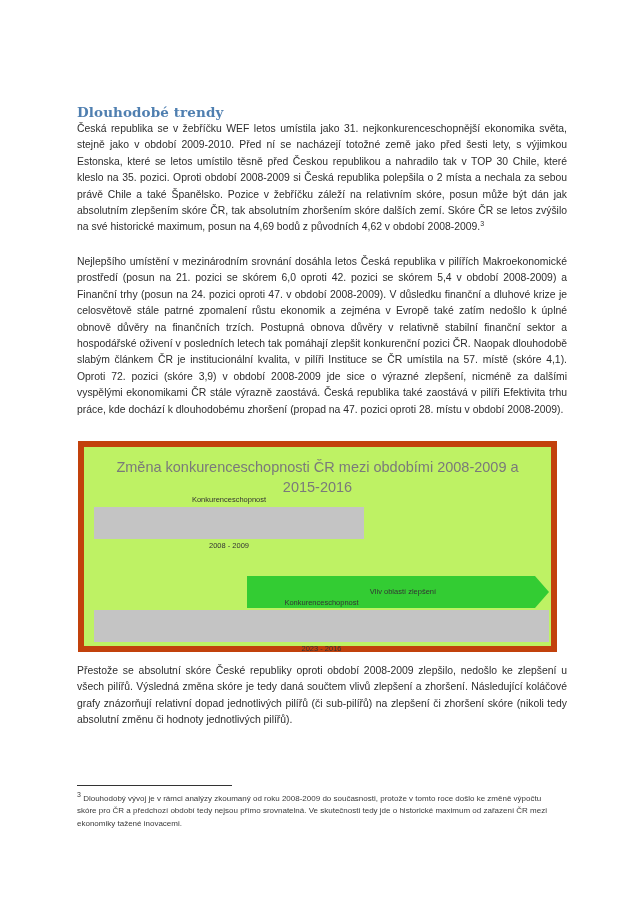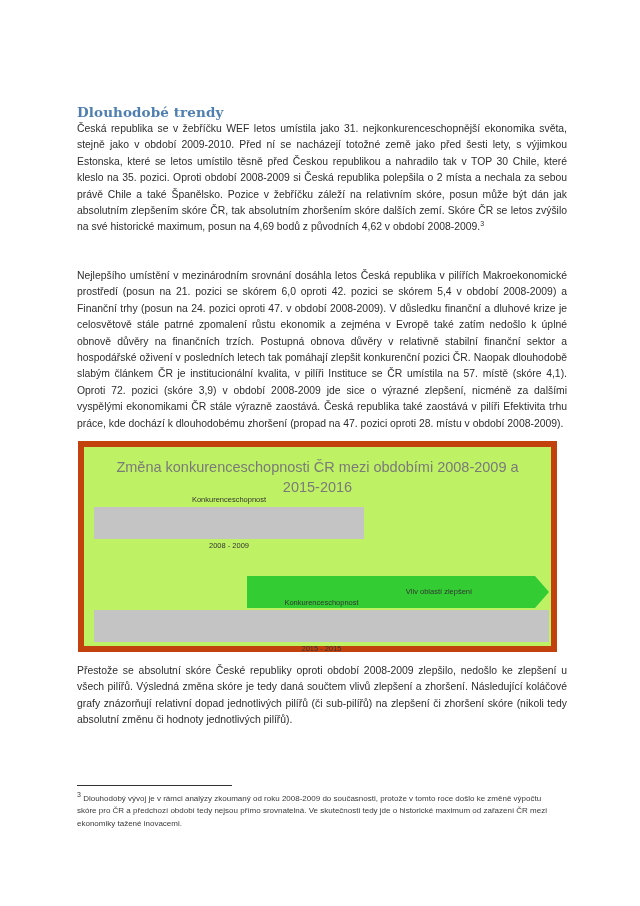--- a/index.html
+++ b/index.html
@@ -4,21 +4,21 @@
 <style>
   html, body { margin:0; padding:0; background:#ffffff; }
   body { width:640px; height:906px; position:relative; overflow:hidden;
          font-family:"Liberation Sans", sans-serif; color:#2a2a2a; }
   .page { position:absolute; left:0; top:0; width:640px; height:906px; background:#fff; }
   .heading { position:absolute; left:77px; top:104px; font-family:"DejaVu Serif", serif;
              font-weight:bold; font-size:13.5px; color:#4f7fb0; letter-spacing:0.1px; }
   .para { position:absolute; left:77px; width:490px; font-size:10.4px; line-height:16.4px;
           text-align:justify; color:#2d2d2d; }
   .p1 { top:121px; }
-  .p2 { top:268px; }
+  .p2 { top:254px; }
   .p3 { top:663px; }
   sup { font-size:7px; line-height:0; }
   .chart { position:absolute; left:78px; top:441px; width:479px; height:211px;
            border:6px solid #c2410c; background:#bef264; box-sizing:border-box; }
   .chart-title { position:absolute; left:0; top:10px; width:100%; text-align:center;
                  font-size:14.5px; line-height:20px; color:#7a7a7a; }
   .bar { position:absolute; display:flex; flex-direction:column; align-items:center;
          justify-content:center; font-size:7.5px; line-height:10px; color:#333; text-align:center;gap:36px; }
   .bar.grey { background:#c4c4c4; }
   .arrow svg { position:absolute; left:0; top:0; }
@@ -43,30 +43,30 @@
       <div>Změna konkurenceschopnosti ČR mezi obdobími 2008-2009 a</div>
       <div>2015-2016</div>
     </div>
 
     <div class="bar grey" style="left:10px; top:60px; width:270px; height:32px;">
       <span>Konkurenceschopnost</span>
       <span>2008 - 2009</span>
     </div>
 
 
-    <div class="bar arrow" style="left:163px; top:129px; width:302px; height:32px;padding-left:36px;">
+    <div class="bar arrow" style="left:163px; top:129px; width:302px; height:32px;">
       <svg width="302" height="32">
         <polygon points="0,0 288,0 302,16 288,32 0,32" fill="#33cc33"></polygon>
       </svg>
       <span class="lbl" style="margin-left:10px;">Vliv oblastí zlepšení</span>
     </div>
 
     <div class="bar grey" style="left:10px; top:163px; width:455px; height:32px;">
       <span>Konkurenceschopnost</span>
-      <span>2015 - 2015</span>
+      <span>2023 - 2016</span>
     </div>
   </div>
 
   <div class="para p3">Přestože se absolutní skóre České republiky oproti období 2008-2009 zlepšilo, nedošlo ke zlepšení u všech pilířů. Výsledná změna skóre je tedy daná součtem vlivů zlepšení a zhoršení. Následující koláčové grafy znázorňují relativní dopad jednotlivých pilířů (či sub-pilířů) na zlepšení či zhoršení skóre (nikoli tedy absolutní změnu či hodnoty jednotlivých pilířů).</div>
 
   <div class="fn-rule"></div>
   <div class="footnote"><sup>3</sup> <span>Dlouhodobý vývoj je v rámci analýzy zkoumaný od roku 2008-2009 do současnosti, protože v tomto roce došlo ke změně výpočtu skóre pro ČR a předchozí období tedy nejsou přímo srovnatelná. Ve skutečnosti tedy jde o historické maximum od zařazení ČR mezi ekonomiky tažené inovacemi.</span></div>
 
 </div>
 

